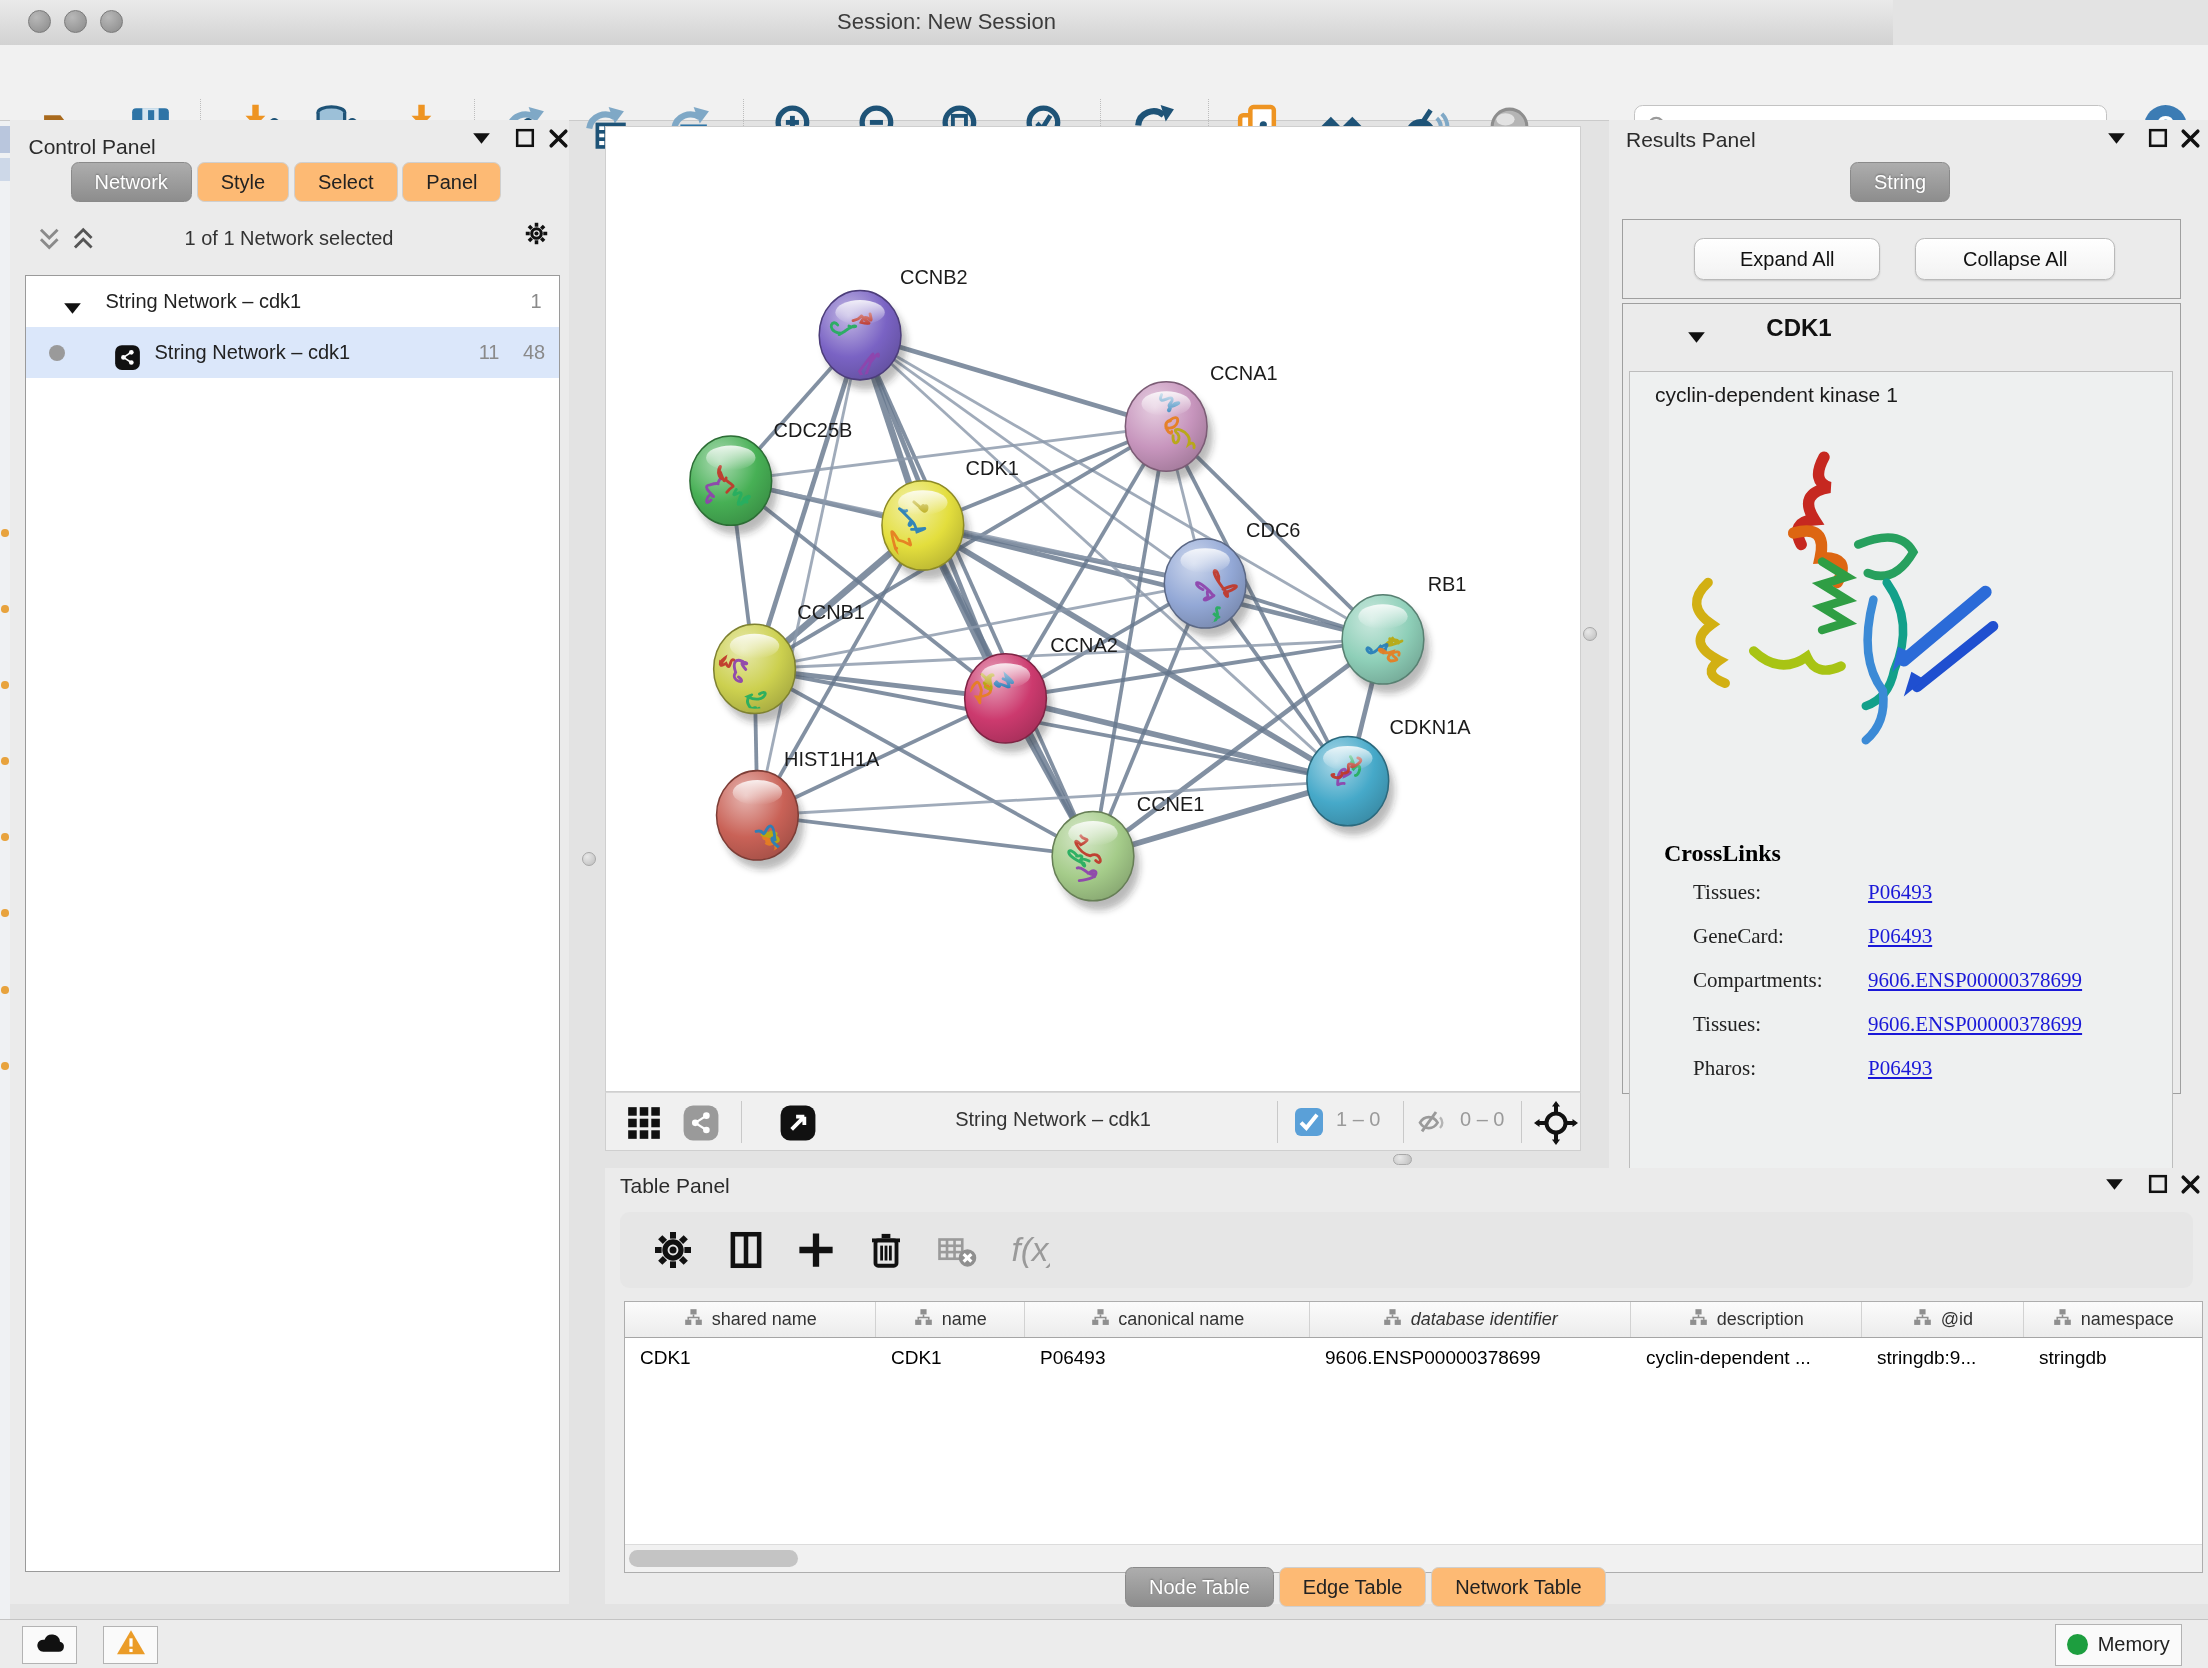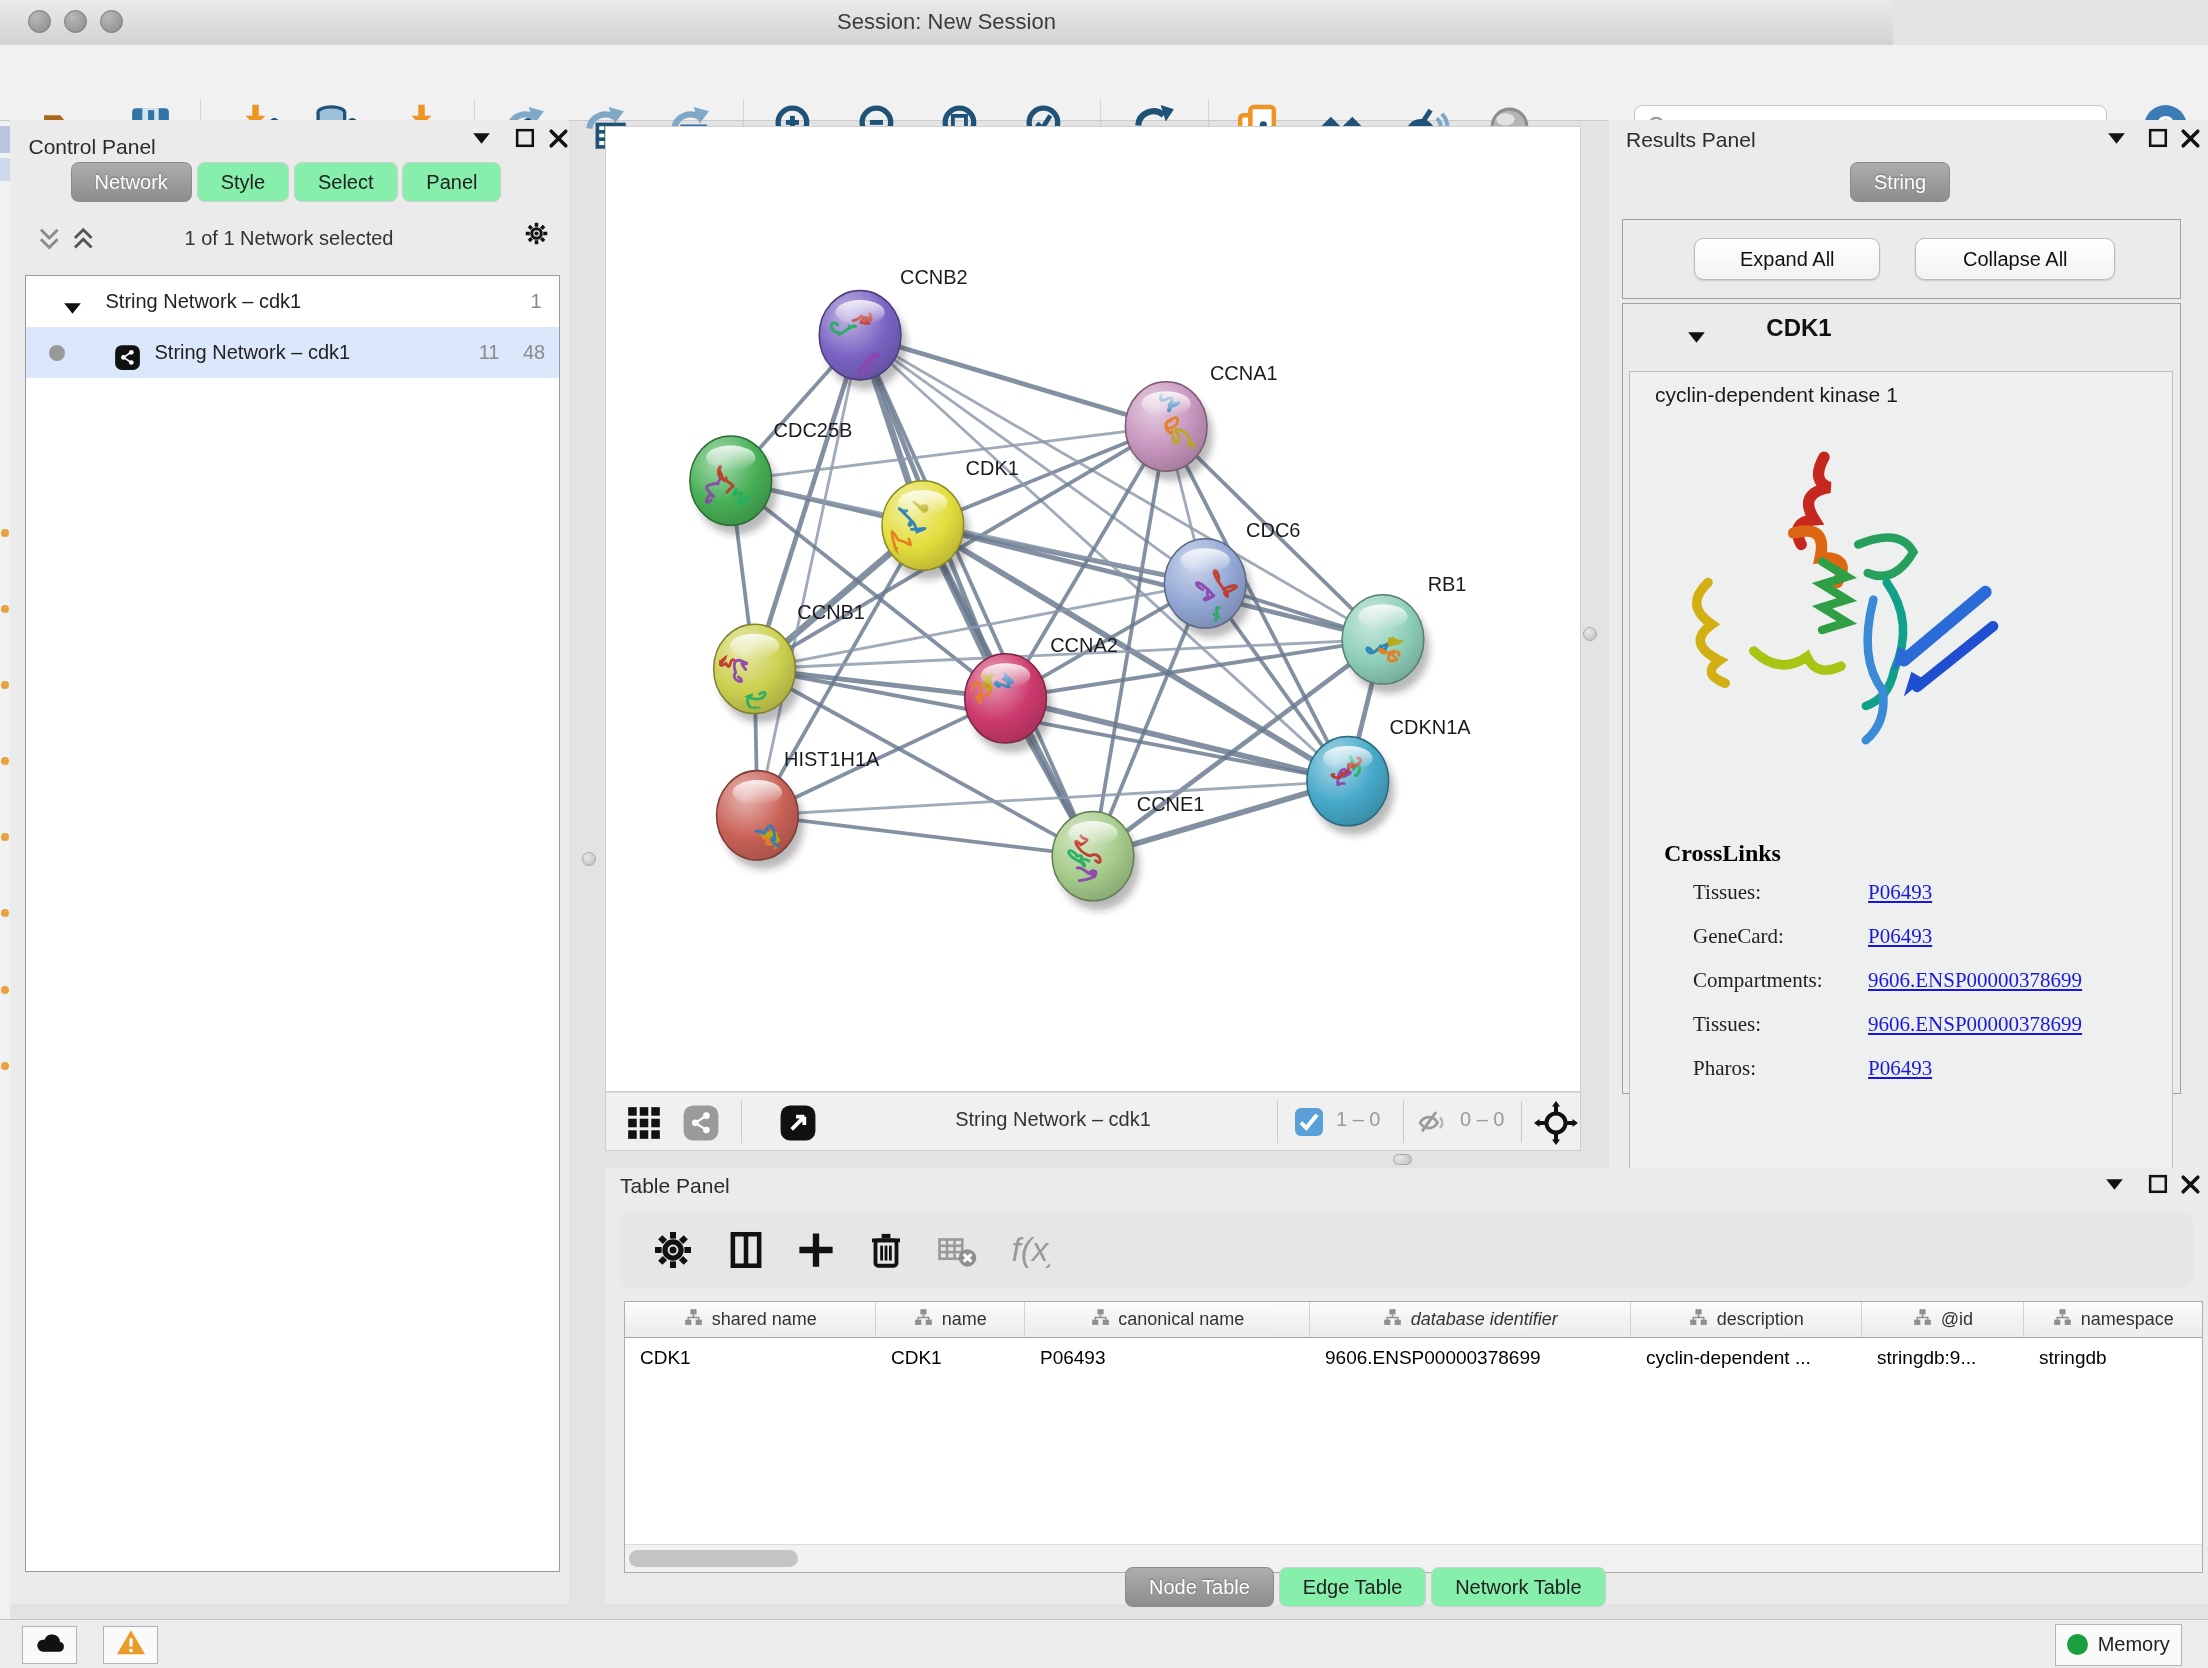--- a/index.html
+++ b/index.html
@@ -20,21 +20,21 @@
     border:1px solid #c3c3c3;border-radius:8.6px;box-sizing:border-box;}
   .searchbox svg{position:absolute;left:9.5px;top:7.6px;}
   .searchbox input{position:absolute;left:42px;top:2.9px;width:418px;height:32px;border:none;outline:none;
     font-size:19px;background:transparent;font-family:"Liberation Sans",sans-serif;}
   
   .panel{position:absolute;background:#ebebeb;}
   .panel-title{position:absolute;font-size:21px;color:#2b2b2b;}
   .ph-ctl{position:absolute;top:5.7px;width:28.5px;height:25px;text-align:center;}
   
   .tab{display:inline-block;box-sizing:border-box;height:40px;line-height:38px;padding:0 23px;
-    background:#86efac;border:1px solid #cfcfcf;border-radius:7.6px;font-size:20px;color:#222;
+    background:#fdba74;border:1px solid #cfcfcf;border-radius:7.6px;font-size:20px;color:#222;
     margin-right:4.8px;text-align:center;}
   .tab.selected{background:linear-gradient(#adadad,#8d8d8d);color:#fff;border-color:#8a8a8a;
     text-shadow:0 -1px 1.9px rgba(0,0,0,.3);}
   
   .chev{position:absolute;top:3.8px;}
   .tree-box{position:absolute;background:#fff;border:1.9px solid #9a9a9a;box-sizing:border-box;overflow:hidden;}
   .tree-row{position:relative;height:51px;line-height:51px;font-size:20px;white-space:nowrap;}
   .tree-row .cnt{position:absolute;color:#8a8a8a;}
   .tree-row.selected{background:#dbe7fa;}
   

